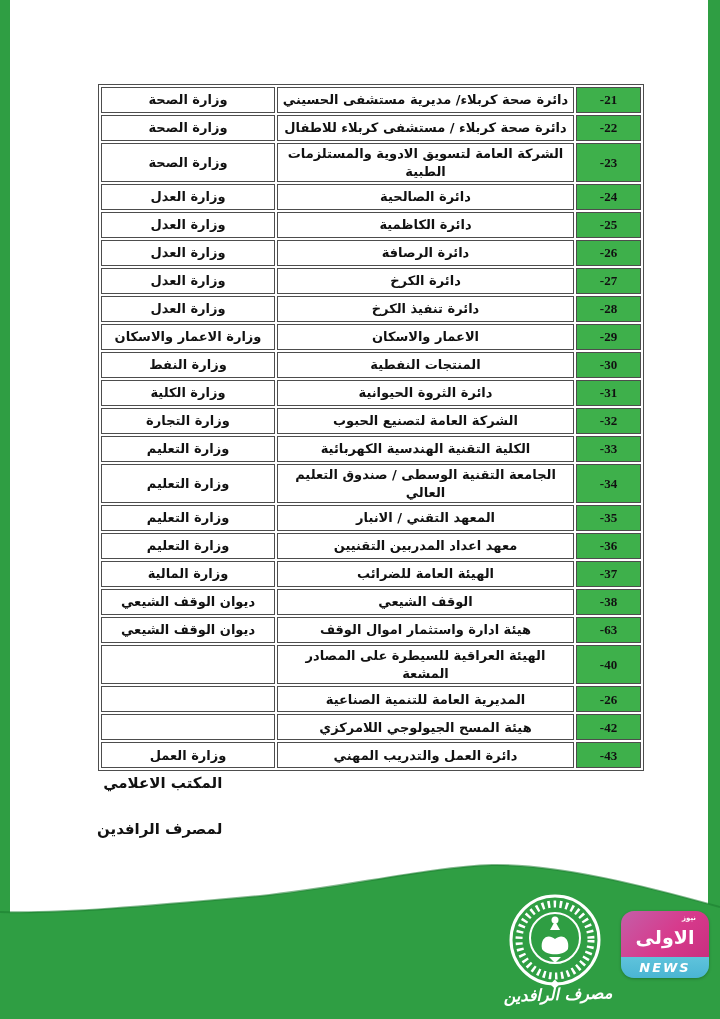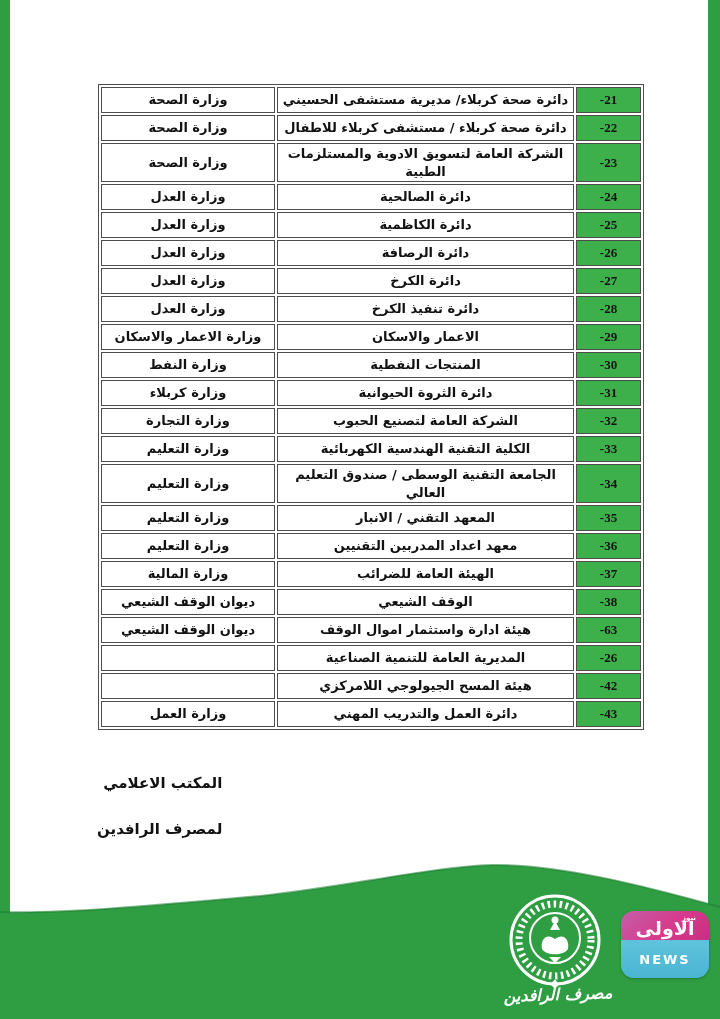--- a/index.html
+++ b/index.html
@@ -59,23 +59,23 @@
     box-shadow:0 1px 3px rgba(0,0,0,0.25);
   }
   .news-top{
     flex:1;position:relative;
     background:linear-gradient(135deg,var(--badge-pink-light) 0%,var(--badge-pink) 55%,#c92f80 100%);
     color:#fff;display:flex;align-items:center;justify-content:center;direction:rtl;
   }
   .news-ar-small{position:absolute;top:3px;right:13px;font-size:7px;font-weight:bold;}
   .news-ar-big{font-size:19px;font-weight:800;line-height:1;margin-top:6px;}
   .news-bottom{
-    height:38px;background:linear-gradient(180deg,#5fc3dc,var(--badge-teal));
+    height:21px;background:linear-gradient(180deg,#5fc3dc,var(--badge-teal));
     color:#fff;font-weight:bold;font-size:13px;letter-spacing:2px;
-    display:flex;align-items:center;justify-content:center;
+    display:flex;align-items:center;justify-content:center;font-style:italic;
   }
 </style>
 </head>
 <body>
 
 <div class="page">
 
   <div class="edge-stripe edge-left"></div>
   <div class="edge-stripe edge-right"></div>
 
@@ -127,21 +127,21 @@
           <td class="cell-ministry">وزارة الاعمار والاسكان</td>
         </tr>
         <tr>
           <td class="cell-num">-30</td>
           <td class="cell-dept">المنتجات النفطية</td>
           <td class="cell-ministry">وزارة النفط</td>
         </tr>
         <tr>
           <td class="cell-num">-31</td>
           <td class="cell-dept">دائرة الثروة الحيوانية</td>
-          <td class="cell-ministry">وزارة كربلاء</td>
+          <td class="cell-ministry">وزارة الكلية</td>
         </tr>
         <tr>
           <td class="cell-num">-32</td>
           <td class="cell-dept">الشركة العامة لتصنيع الحبوب</td>
           <td class="cell-ministry">وزارة التجارة</td>
         </tr>
         <tr>
           <td class="cell-num">-33</td>
           <td class="cell-dept">الكلية التقنية الهندسية الكهربائية</td>
           <td class="cell-ministry">وزارة التعليم</td>
@@ -168,20 +168,25 @@
         </tr>
         <tr>
           <td class="cell-num">-38</td>
           <td class="cell-dept">الوقف الشيعي</td>
           <td class="cell-ministry">ديوان الوقف الشيعي</td>
         </tr>
         <tr>
           <td class="cell-num">-63</td>
           <td class="cell-dept">هيئة ادارة واستثمار اموال الوقف</td>
           <td class="cell-ministry">ديوان الوقف الشيعي</td>
+        </tr>
+        <tr>
+          <td class="cell-num">-40</td>
+          <td class="cell-dept">الهيئة العراقية للسيطرة على المصادر المشعة</td>
+          <td class="cell-ministry"></td>
         </tr>
         <tr>
           <td class="cell-num">-26</td>
           <td class="cell-dept">المديرية العامة للتنمية الصناعية</td>
           <td class="cell-ministry"></td>
         </tr>
         <tr>
           <td class="cell-num">-42</td>
           <td class="cell-dept">هيئة المسح الجيولوجي اللامركزي</td>
           <td class="cell-ministry"></td>

